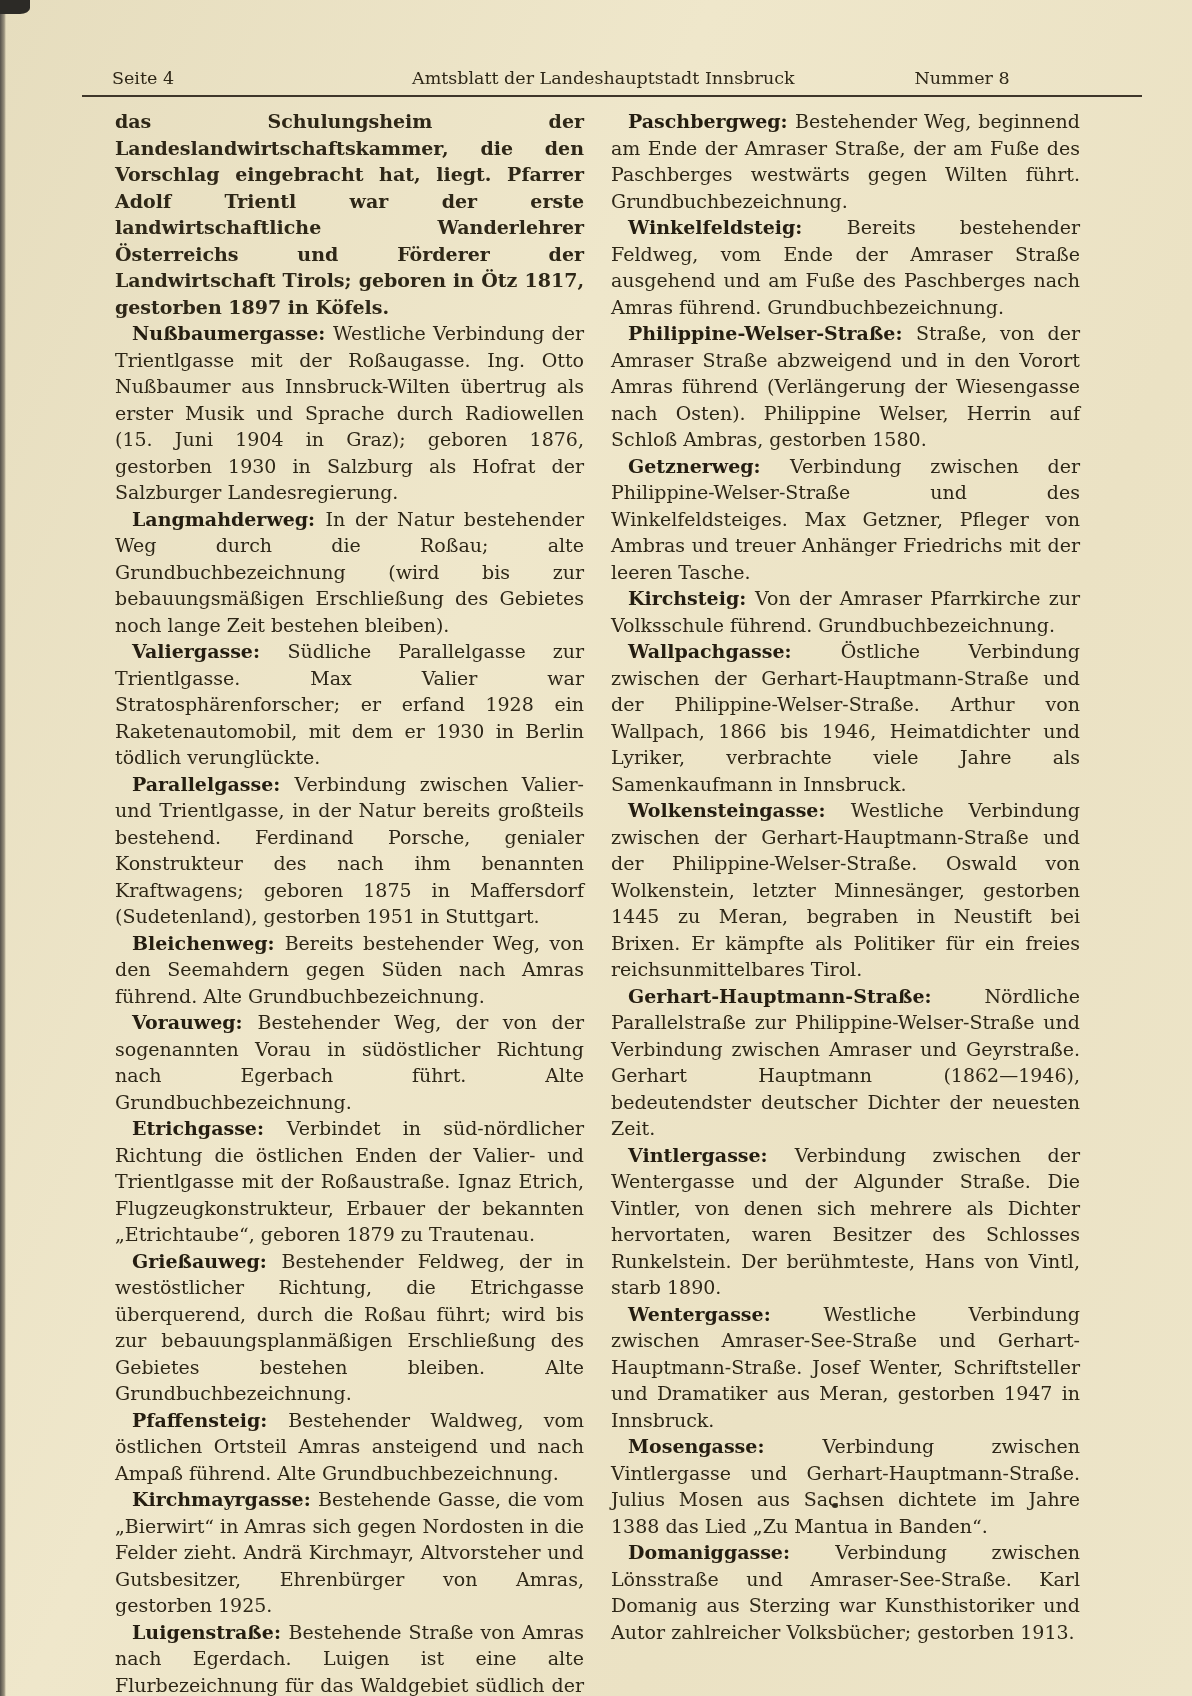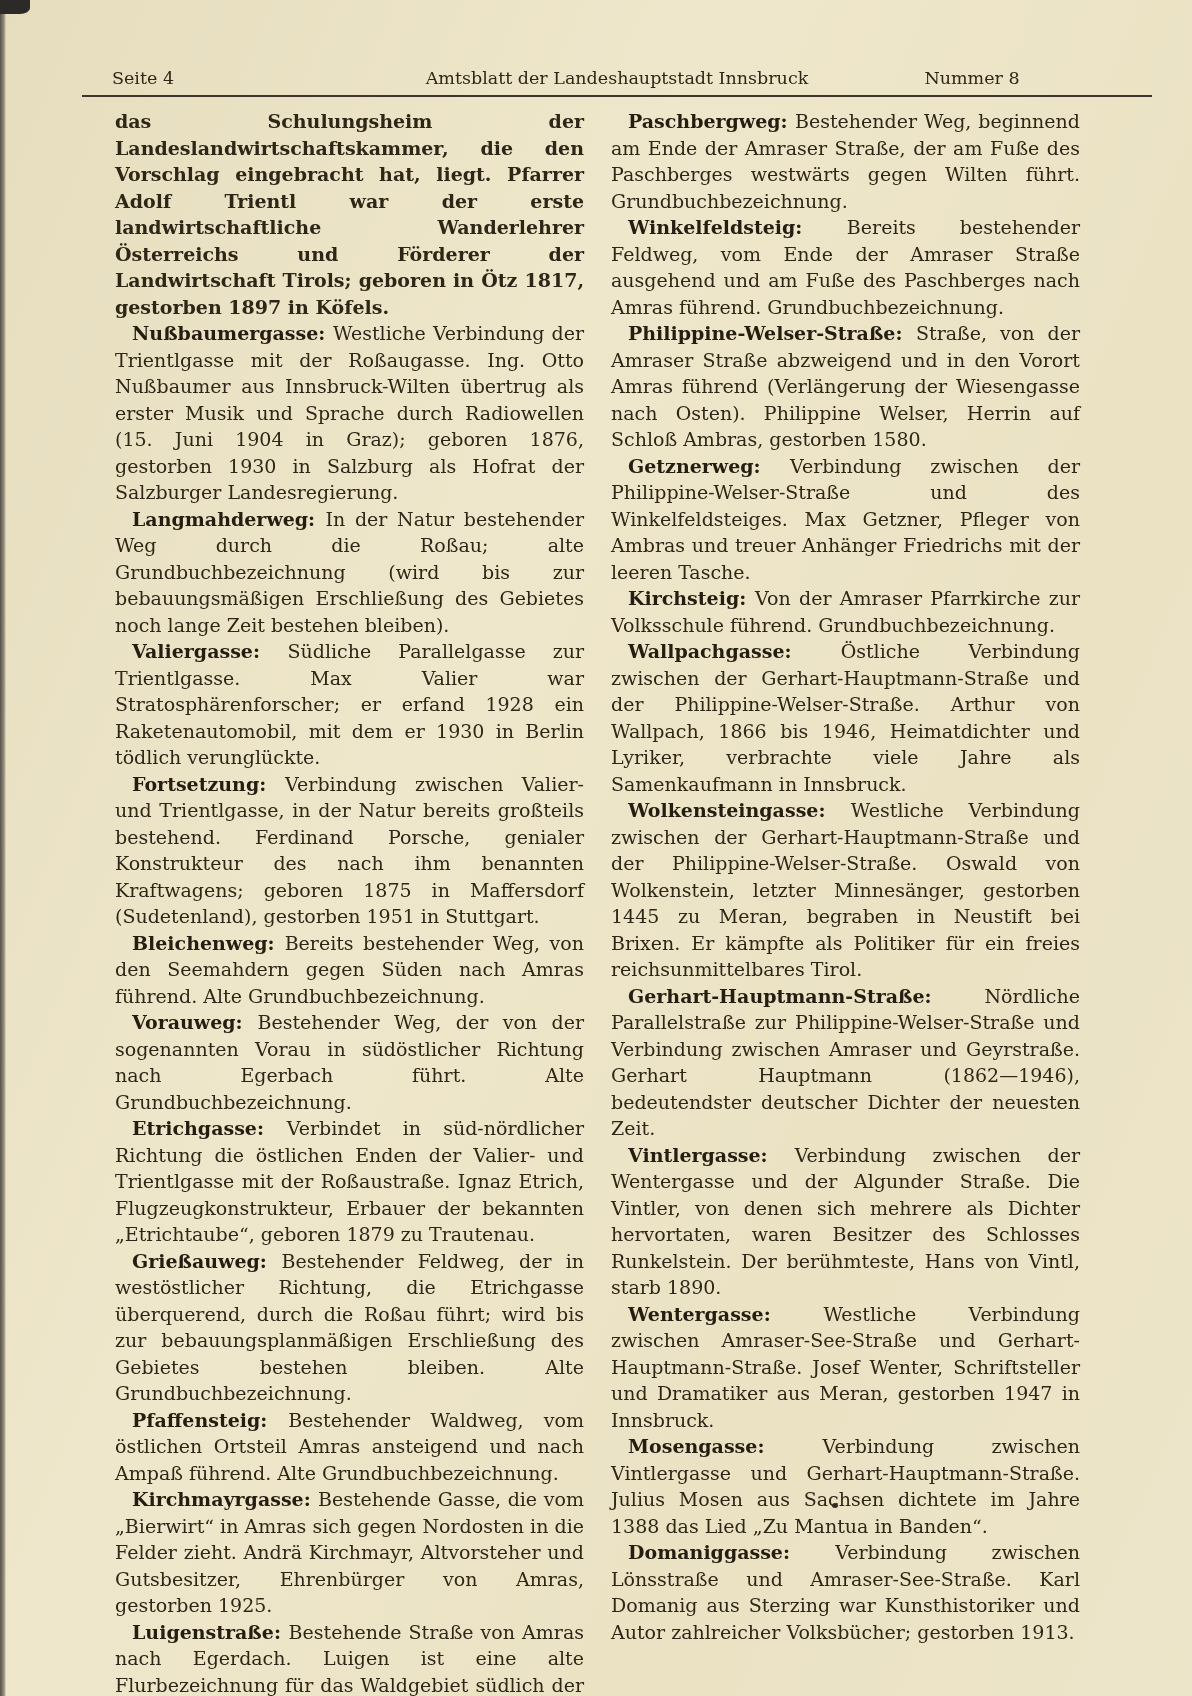--- a/index.html
+++ b/index.html
@@ -24,28 +24,28 @@
     position: absolute; left: 0; top: 0; width: 30px; height: 14px;
     background: #2c2a26;
     border-bottom-right-radius: 10px 6px;
   }
   .ink-speck {
     position: absolute; left: 832px; top: 1503px; width: 6px; height: 5px;
     background: #35301f; border-radius: 50%;
   }
   
   .page-header {
-    position: absolute; top: 68px; left: 82px; right: 40px;
+    position: absolute; top: 68px; left: 82px; right: 50px;
     display: flex; align-items: baseline;
     font-size: 17.5px;
     padding: 0 0 7px 0;
     border-bottom: 2px solid #3e362a;
   }
   .page-header .left  { width: 300px; text-align: left; padding-left: 30px; }
-  .page-header .mid   { flex: 1; text-align: center; }
+  .page-header .mid   { flex: 1; text-align: left; }
   .page-header .right { width: 300px; text-align: center; padding-right: 30px; }
   
   .columns {
     position: absolute; top: 108px; left: 115px; width: 965px;
     display: flex; gap: 27px;
   }
   .col {
     width: 469px;
     font-size: 19px;
     line-height: 26.5px;
@@ -72,21 +72,21 @@
 <div class="columns">
   <div class="col">
   <p class="continuation"><span class="body">das Schulungsheim der Landeslandwirtschaftskammer, die den Vorschlag eingebracht hat, liegt. Pfarrer Adolf Trientl war der erste landwirtschaftliche Wanderlehrer Österreichs und Förderer der Landwirtschaft Tirols; geboren in Ötz 1817, gestorben 1897 in Köfels.</span></p>
 
   <p class="entry"><b class="term">Nußbaumergasse: </b><span class="body">Westliche Verbindung der Trientlgasse mit der Roßaugasse. Ing. Otto Nußbaumer aus Innsbruck-Wilten übertrug als erster Musik und Sprache durch Radiowellen (15. Juni 1904 in Graz); geboren 1876, gestorben 1930 in Salzburg als Hofrat der Salzburger Landesregierung.</span></p>
 
   <p class="entry"><b class="term">Langmahderweg: </b><span class="body">In der Natur bestehender Weg durch die Roßau; alte Grundbuchbezeichnung (wird bis zur bebauungsmäßigen Erschließung des Gebietes noch lange Zeit bestehen bleiben).</span></p>
 
   <p class="entry"><b class="term">Valiergasse: </b><span class="body">Südliche Parallelgasse zur Trientlgasse. Max Valier war Stratosphärenforscher; er erfand 1928 ein Raketenautomobil, mit dem er 1930 in Berlin tödlich verunglückte.</span></p>
 
-  <p class="entry"><b class="term">Fortsetzung: </b><span class="body">Verbindung zwischen Valier- und Trientlgasse, in der Natur bereits großteils bestehend. Ferdinand Porsche, genialer Konstrukteur des nach ihm benannten Kraftwagens; geboren 1875 in Maffersdorf (Sudetenland), gestorben 1951 in Stuttgart.</span></p>
+  <p class="entry"><b class="term">Parallelgasse: </b><span class="body">Verbindung zwischen Valier- und Trientlgasse, in der Natur bereits großteils bestehend. Ferdinand Porsche, genialer Konstrukteur des nach ihm benannten Kraftwagens; geboren 1875 in Maffersdorf (Sudetenland), gestorben 1951 in Stuttgart.</span></p>
 
   <p class="entry"><b class="term">Bleichenweg: </b><span class="body">Bereits bestehender Weg, von den Seemahdern gegen Süden nach Amras führend. Alte Grundbuchbezeichnung.</span></p>
 
   <p class="entry"><b class="term">Vorauweg: </b><span class="body">Bestehender Weg, der von der sogenannten Vorau in südöstlicher Richtung nach Egerbach führt. Alte Grundbuchbezeichnung.</span></p>
 
   <p class="entry"><b class="term">Etrichgasse: </b><span class="body">Verbindet in süd-nördlicher Richtung die östlichen Enden der Valier- und Trientlgasse mit der Roßaustraße. Ignaz Etrich, Flugzeugkonstrukteur, Erbauer der bekannten „Etrichtaube“, geboren 1879 zu Trautenau.</span></p>
 
   <p class="entry"><b class="term">Grießauweg: </b><span class="body">Bestehender Feldweg, der in westöstlicher Richtung, die Etrichgasse überquerend, durch die Roßau führt; wird bis zur bebauungsplanmäßigen Erschließung des Gebietes bestehen bleiben. Alte Grundbuchbezeichnung.</span></p>
 
   <p class="entry"><b class="term">Pfaffensteig: </b><span class="body">Bestehender Waldweg, vom östlichen Ortsteil Amras ansteigend und nach Ampaß führend. Alte Grundbuchbezeichnung.</span></p>

